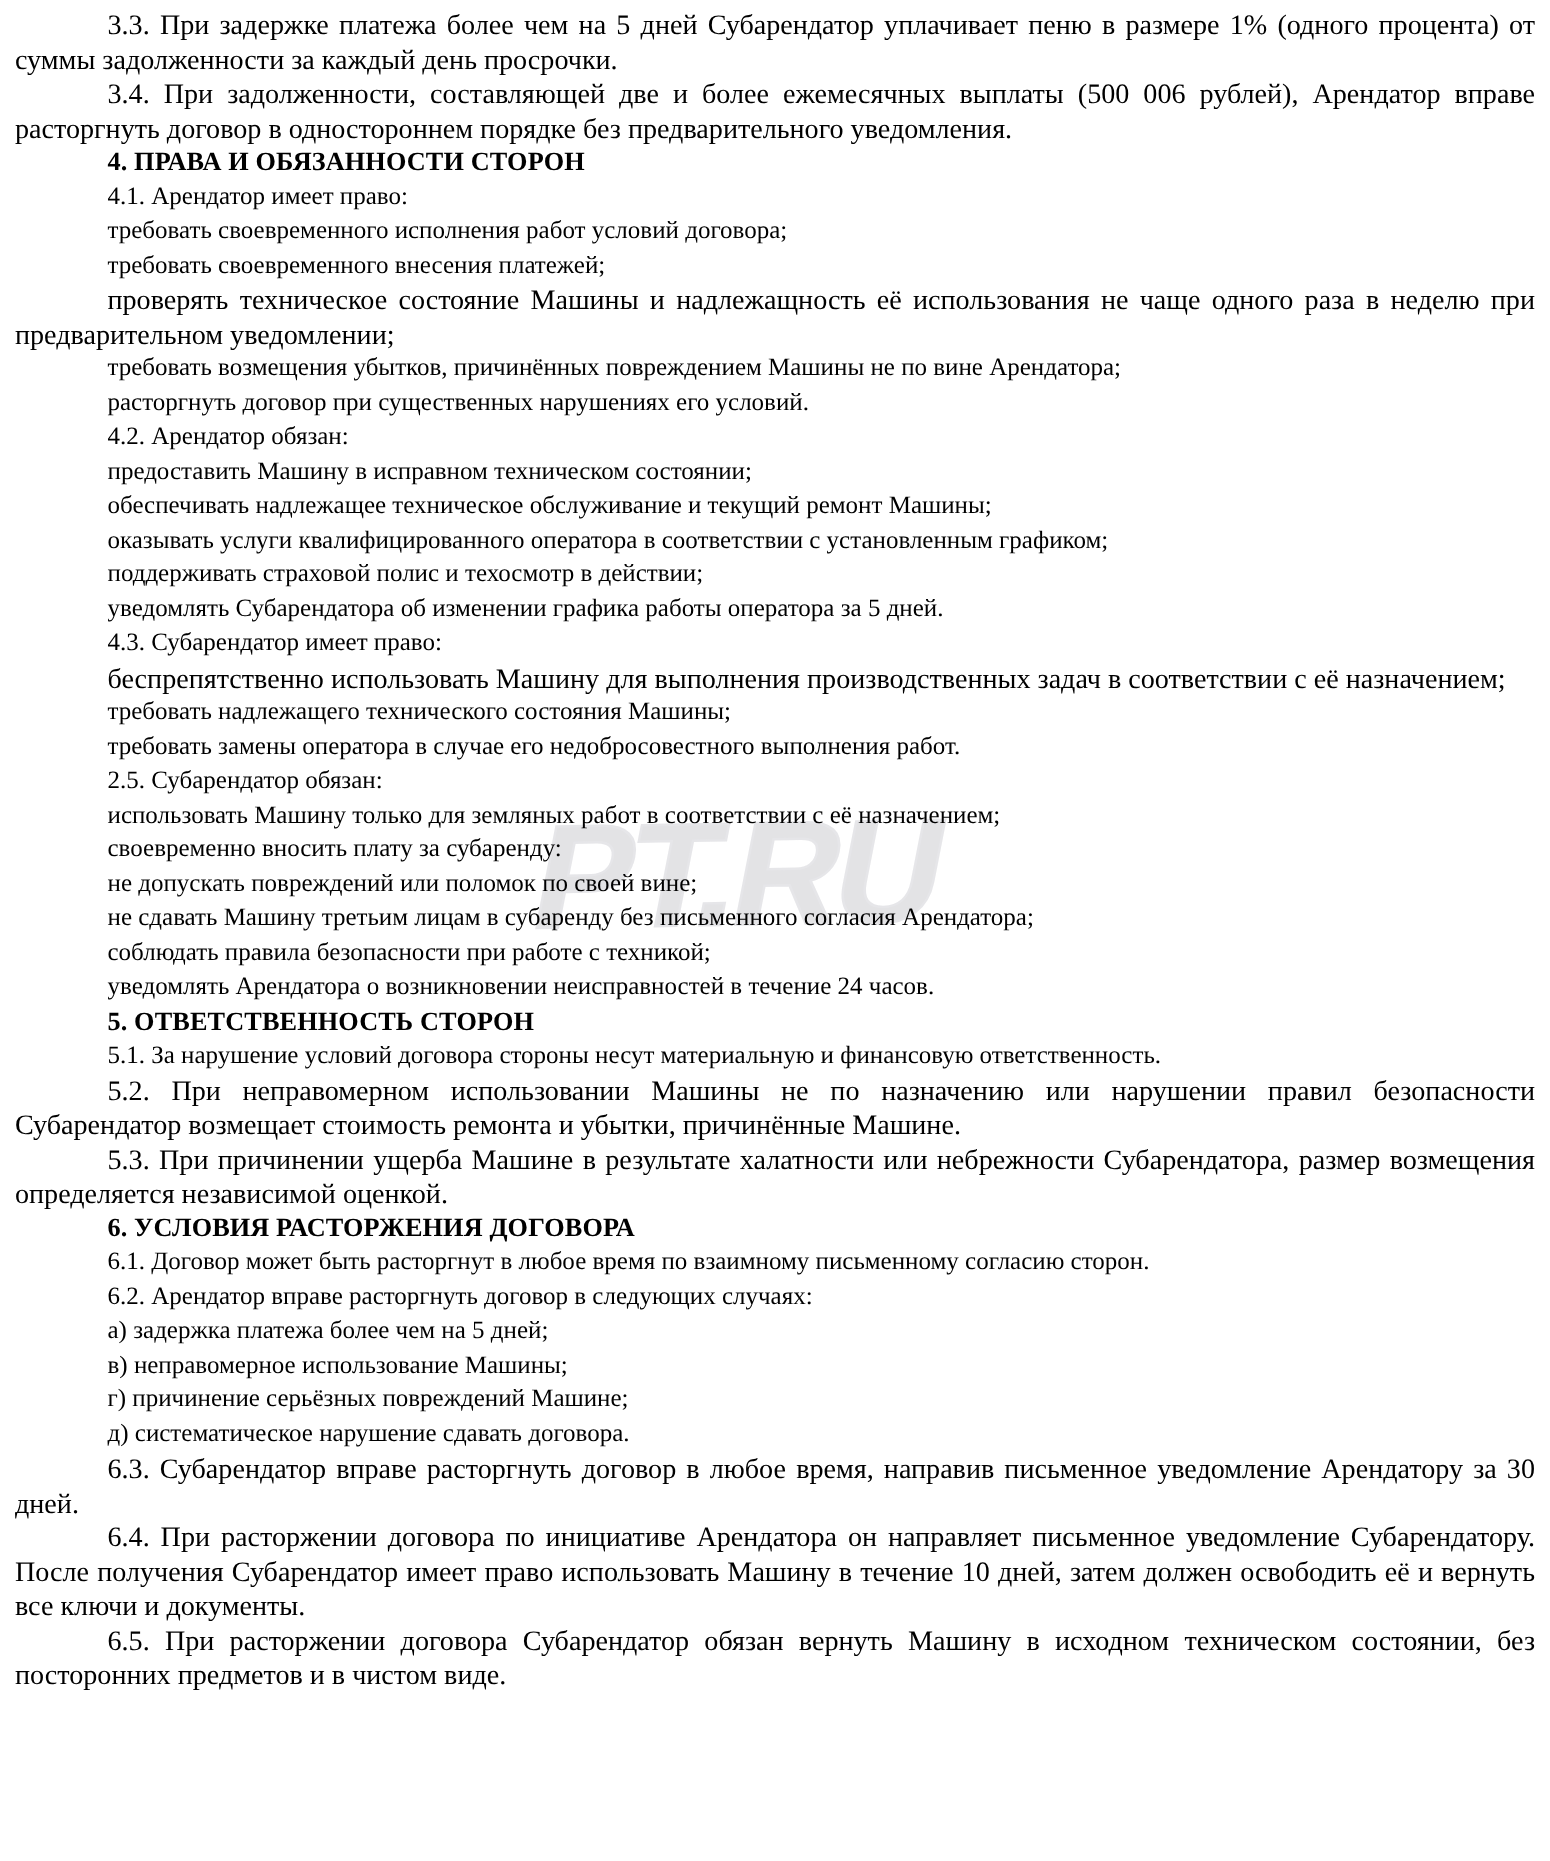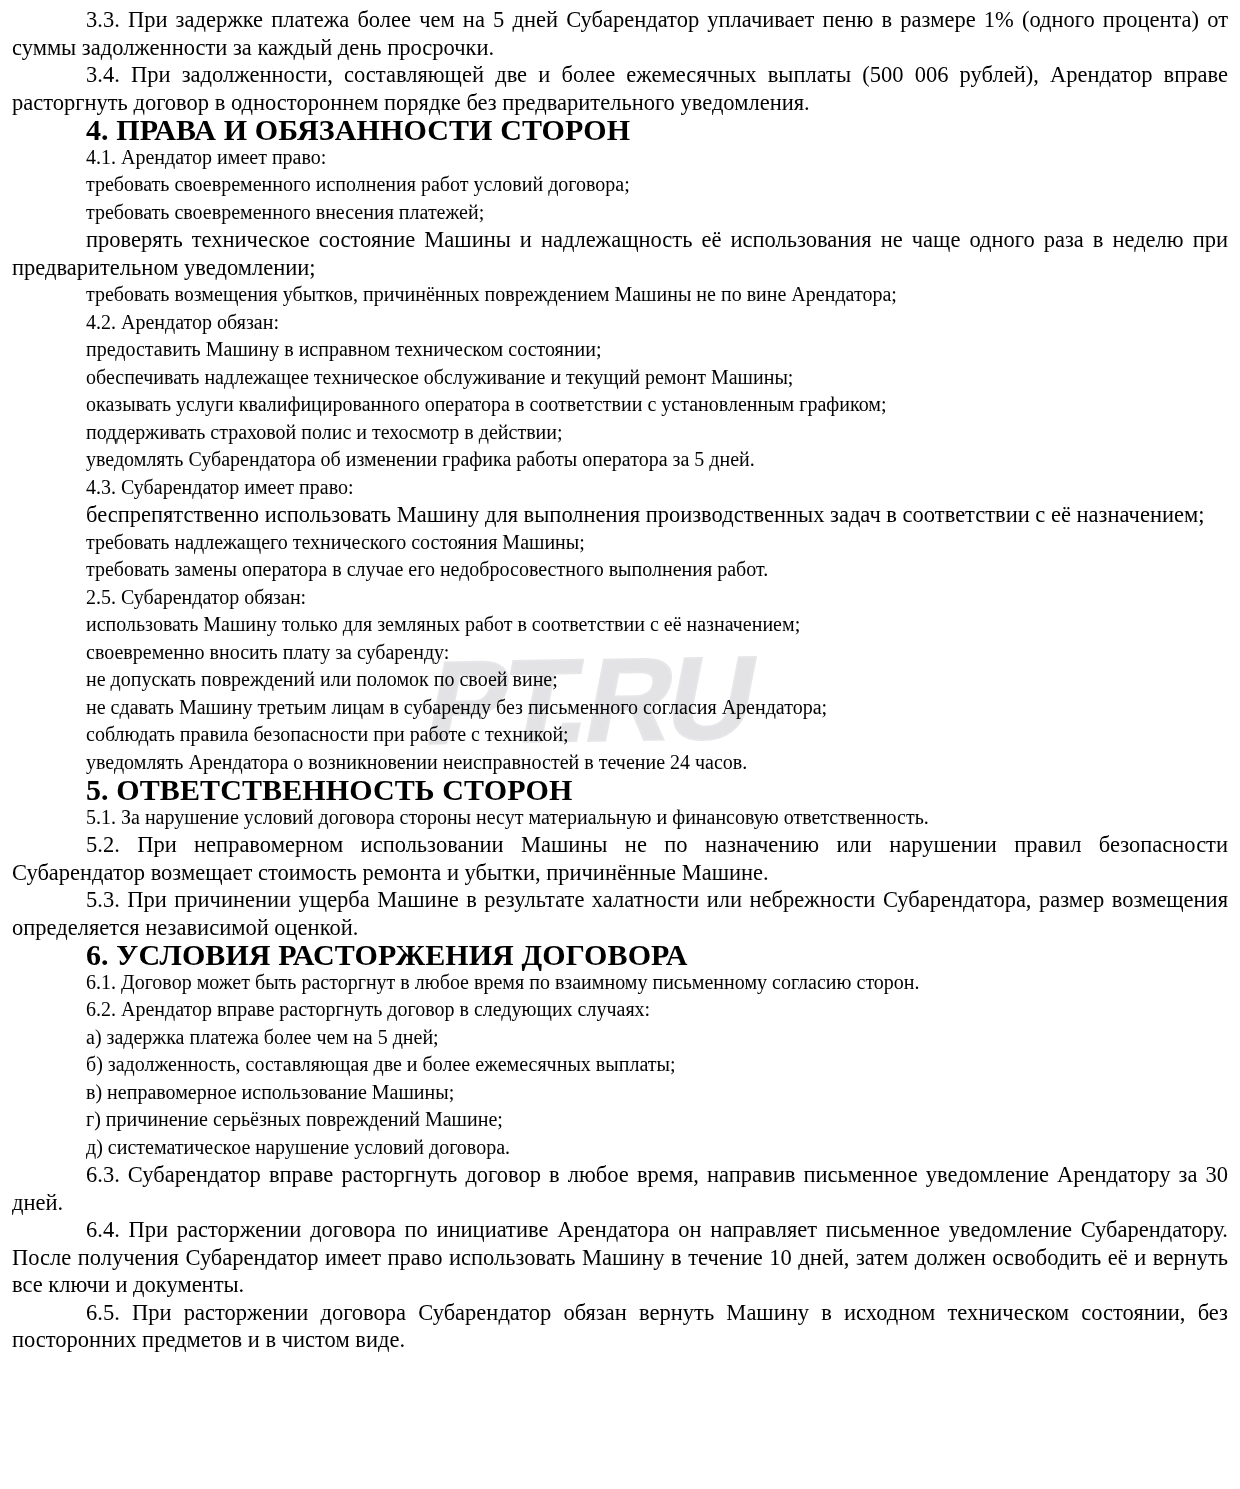--- a/index.html
+++ b/index.html
@@ -65,21 +65,21 @@
     margin: 0;
     padding: 0;
     font-size: 20px;
     line-height: 27.5px;
     text-indent: 74px;
     text-align: left;
   }
   h2.heading {
     margin: 0;
     padding: 0;
-    font-size: 30px;
+    font-size: 21px;
     line-height: 27.5px;
     font-weight: 700;
     text-indent: 74px;
     text-align: left;
     letter-spacing: 0.1px;
   }
 </style>
 </head>
 <body>
 
@@ -90,20 +90,21 @@
 <div id="page">
 
 <p class="para">3.3. При задержке платежа более чем на 5 дней Субарендатор уплачивает пеню в размере 1% (одного процента) от суммы задолженности за каждый день просрочки.</p>
     <p class="para">3.4. При задолженности, составляющей две и более ежемесячных выплаты (500 006 рублей), Арендатор вправе расторгнуть договор в одностороннем порядке без предварительного уведомления.</p>
     <h2 class="heading">4. ПРАВА И ОБЯЗАННОСТИ СТОРОН</h2>
     <p class="clause">4.1. Арендатор имеет право:</p>
     <p class="clause">требовать своевременного исполнения работ условий договора;</p>
     <p class="clause">требовать своевременного внесения платежей;</p>
     <p class="para">проверять техническое состояние Машины и надлежащность её использования не чаще одного раза в неделю при предварительном уведомлении;</p>
     <p class="clause">требовать возмещения убытков, причинённых повреждением Машины не по вине Арендатора;</p>
+    <p class="clause">расторгнуть договор при существенных нарушениях его условий.</p>
     <p class="clause">4.2. Арендатор обязан:</p>
     <p class="clause">предоставить Машину в исправном техническом состоянии;</p>
     <p class="clause">обеспечивать надлежащее техническое обслуживание и текущий ремонт Машины;</p>
     <p class="clause">оказывать услуги квалифицированного оператора в соответствии с установленным графиком;</p>
     <p class="clause">поддерживать страховой полис и техосмотр в действии;</p>
     <p class="clause">уведомлять Субарендатора об изменении графика работы оператора за 5 дней.</p>
     <p class="clause">4.3. Субарендатор имеет право:</p>
     <p class="para">беспрепятственно использовать Машину для выполнения производственных задач в соответствии с её назначением;</p>
     <p class="clause">требовать надлежащего технического состояния Машины;</p>
     <p class="clause">требовать замены оператора в случае его недобросовестного выполнения работ.</p>
@@ -115,20 +116,19 @@
     <p class="clause">соблюдать правила безопасности при работе с техникой;</p>
     <p class="clause">уведомлять Арендатора о возникновении неисправностей в течение 24 часов.</p>
     <h2 class="heading">5. ОТВЕТСТВЕННОСТЬ СТОРОН</h2>
     <p class="clause">5.1. За нарушение условий договора стороны несут материальную и финансовую ответственность.</p>
     <p class="para">5.2. При неправомерном использовании Машины не по назначению или нарушении правил безопасности Субарендатор возмещает стоимость ремонта и убытки, причинённые Машине.</p>
     <p class="para">5.3. При причинении ущерба Машине в результате халатности или небрежности Субарендатора, размер возмещения определяется независимой оценкой.</p>
     <h2 class="heading">6. УСЛОВИЯ РАСТОРЖЕНИЯ ДОГОВОРА</h2>
     <p class="clause">6.1. Договор может быть расторгнут в любое время по взаимному письменному согласию сторон.</p>
     <p class="clause">6.2. Арендатор вправе расторгнуть договор в следующих случаях:</p>
     <p class="clause">а) задержка платежа более чем на 5 дней;</p>
-    <p class="clause">б) задолженность, составляющая две и более ежемесячных выплаты;</p>
     <p class="clause">в) неправомерное использование Машины;</p>
     <p class="clause">г) причинение серьёзных повреждений Машине;</p>
-    <p class="clause">д) систематическое нарушение условий договора.</p>
+    <p class="clause">д) систематическое нарушение сдавать договора.</p>
     <p class="para">6.3. Субарендатор вправе расторгнуть договор в любое время, направив письменное уведомление Арендатору за 30 дней.</p>
     <p class="para">6.4. При расторжении договора по инициативе Арендатора он направляет письменное уведомление Субарендатору. После получения Субарендатор имеет право использовать Машину в течение 10 дней, затем должен освободить её и вернуть все ключи и документы.</p>
     <p class="para">6.5. При расторжении договора Субарендатор обязан вернуть Машину в исходном техническом состоянии, без посторонних предметов и в чистом виде.</p>
   </div>
 
 </body></html>

